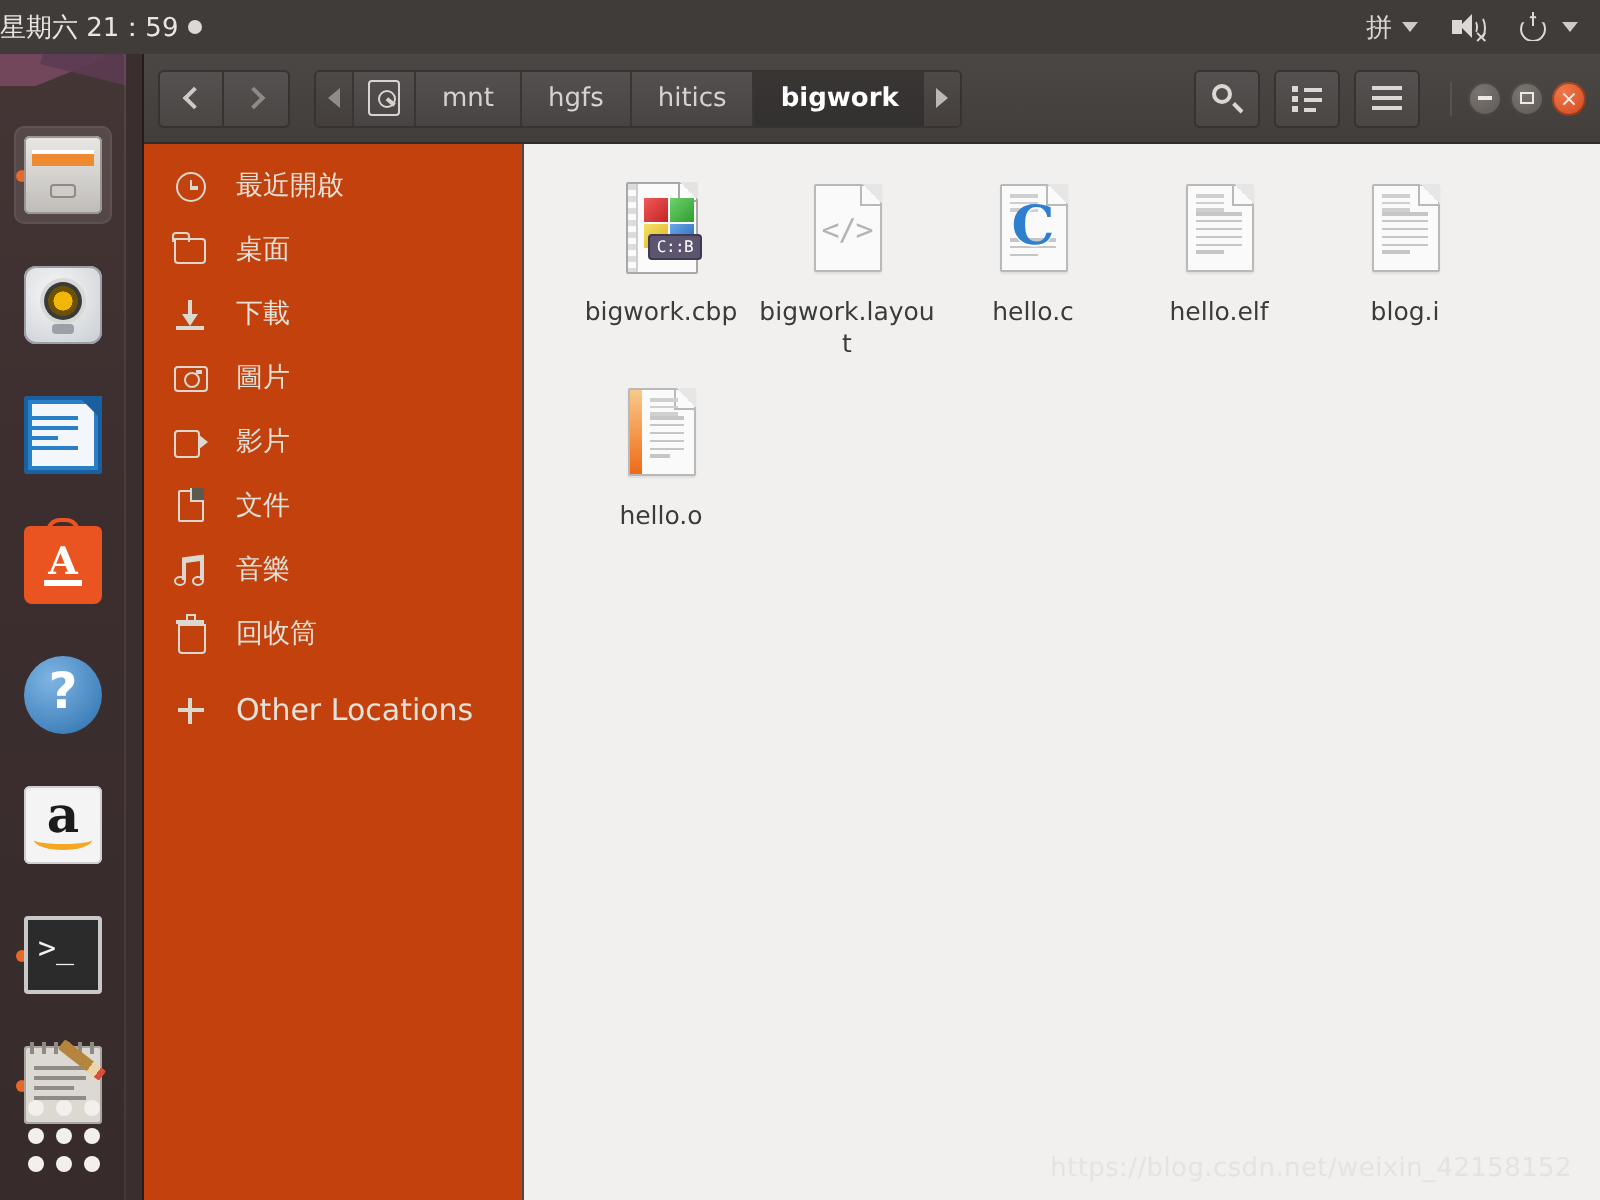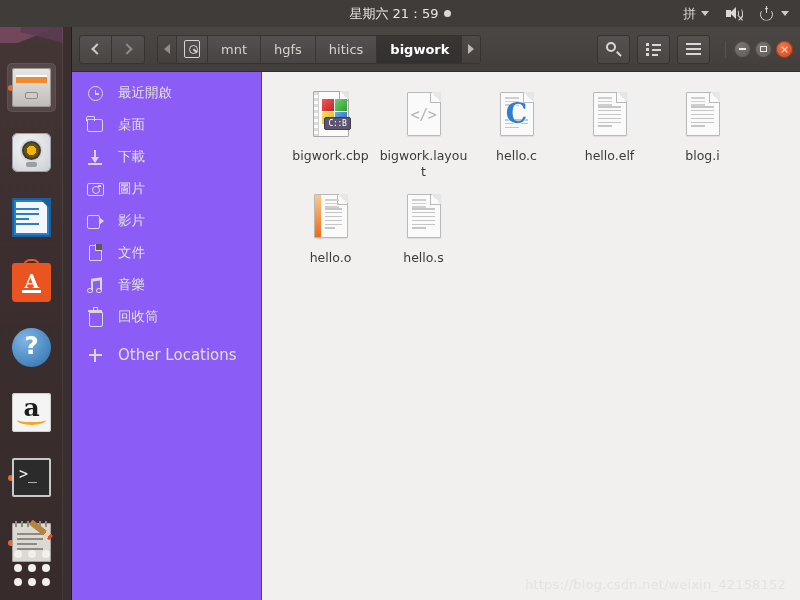--- a/index.html
+++ b/index.html
@@ -48,21 +48,21 @@
   .caret-down {
     width: 0; height: 0;
     border-left: 4px solid transparent;
     border-right: 4px solid transparent;
     border-top: 5px solid #cfcac6;
     display: inline-block;
     margin-left: 2px;
   }
   .panel-center {
     position: absolute; left: 0; right: 0;
-    display: flex; justify-content: center; align-items: center;
+    display: flex; justify-content: flex-start; align-items: center;
     gap: 5px; pointer-events: none;
   }
   .panel-center > * { pointer-events: auto; }
   #clock { display: flex; align-items: center; gap: 5px; font-size: 13px; }
   .rec-dot { width: 7px; height: 7px; border-radius: 50%; background: #dcd9d5; display: inline-block; }
   .panel-right {
     margin-left: auto; display: flex; align-items: center;
     gap: 11px; padding-right: 8px;
   }
   .ime { display: flex; align-items: center; gap: 3px; font-size: 13px; }
@@ -335,21 +335,21 @@
     font-size: 11px; color: #f2ece7; line-height: 1;
     background: radial-gradient(circle at 35% 30%, #7a7570, #5d5854);
     box-shadow: inset 0 0 0 1px rgba(0,0,0,.3);
   }
   .wb.close { background: radial-gradient(circle at 35% 30%, #f0784a, #d0451c); }
   .wb .minus { width: 7px; height: 1.6px; background: #efe9e4; display: block; }
   .wb .square { width: 7px; height: 6px; border: 1.6px solid #efe9e4; display: block; }
 
   #window-body { display: flex; height: 528px; }
   #sidebar {
-    width: 190px; background: #8b5cf6; flex: none;
+    width: 190px; background: #c2410c; flex: none;
     padding-top: 5px; color: #e3e1d8; font-size: 13.5px;
     border-right: 1px solid #4b4940;
     overflow: hidden;
   }
   .side-item {
     display: flex; align-items: center; height: 32px;
     padding-left: 0; gap: 0; cursor: default;
   }
   .side-ico {
     width: 46px; flex: none;
@@ -884,41 +884,20 @@
                     <i></i>
                     <i></i>
                     <i></i>
                     <i class="short"></i>
                   </span>
               </span>
             </span>
             <span class="file-name">hello.o</span>
           </div>
 
-          <div class="file-cell">
-            <span class="file-ico-wrap">
-              <span class="pg">
-                <span class="corner"></span>
-                <span class="tophatch">
-                    <i></i>
-                    <i></i>
-                    <i></i>
-                  </span>
-                <span class="lines">
-                    <i></i>
-                    <i></i>
-                    <i></i>
-                    <i></i>
-                    <i></i>
-                    <i class="short"></i>
-                  </span>
-              </span>
-            </span>
-            <span class="file-name">hello.s</span>
-          </div>
 
         </div>
 
         <div id="watermark">https://blog.csdn.net/weixin_42158152</div>
       </div>
 
     </div>
   </div>
 </div>
 

